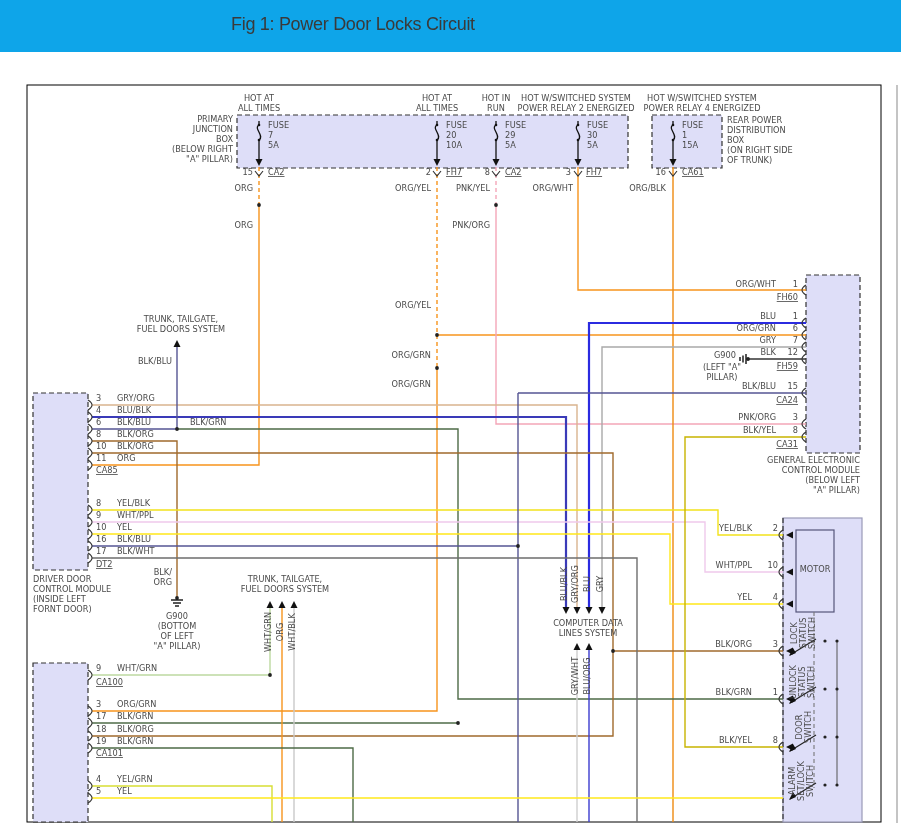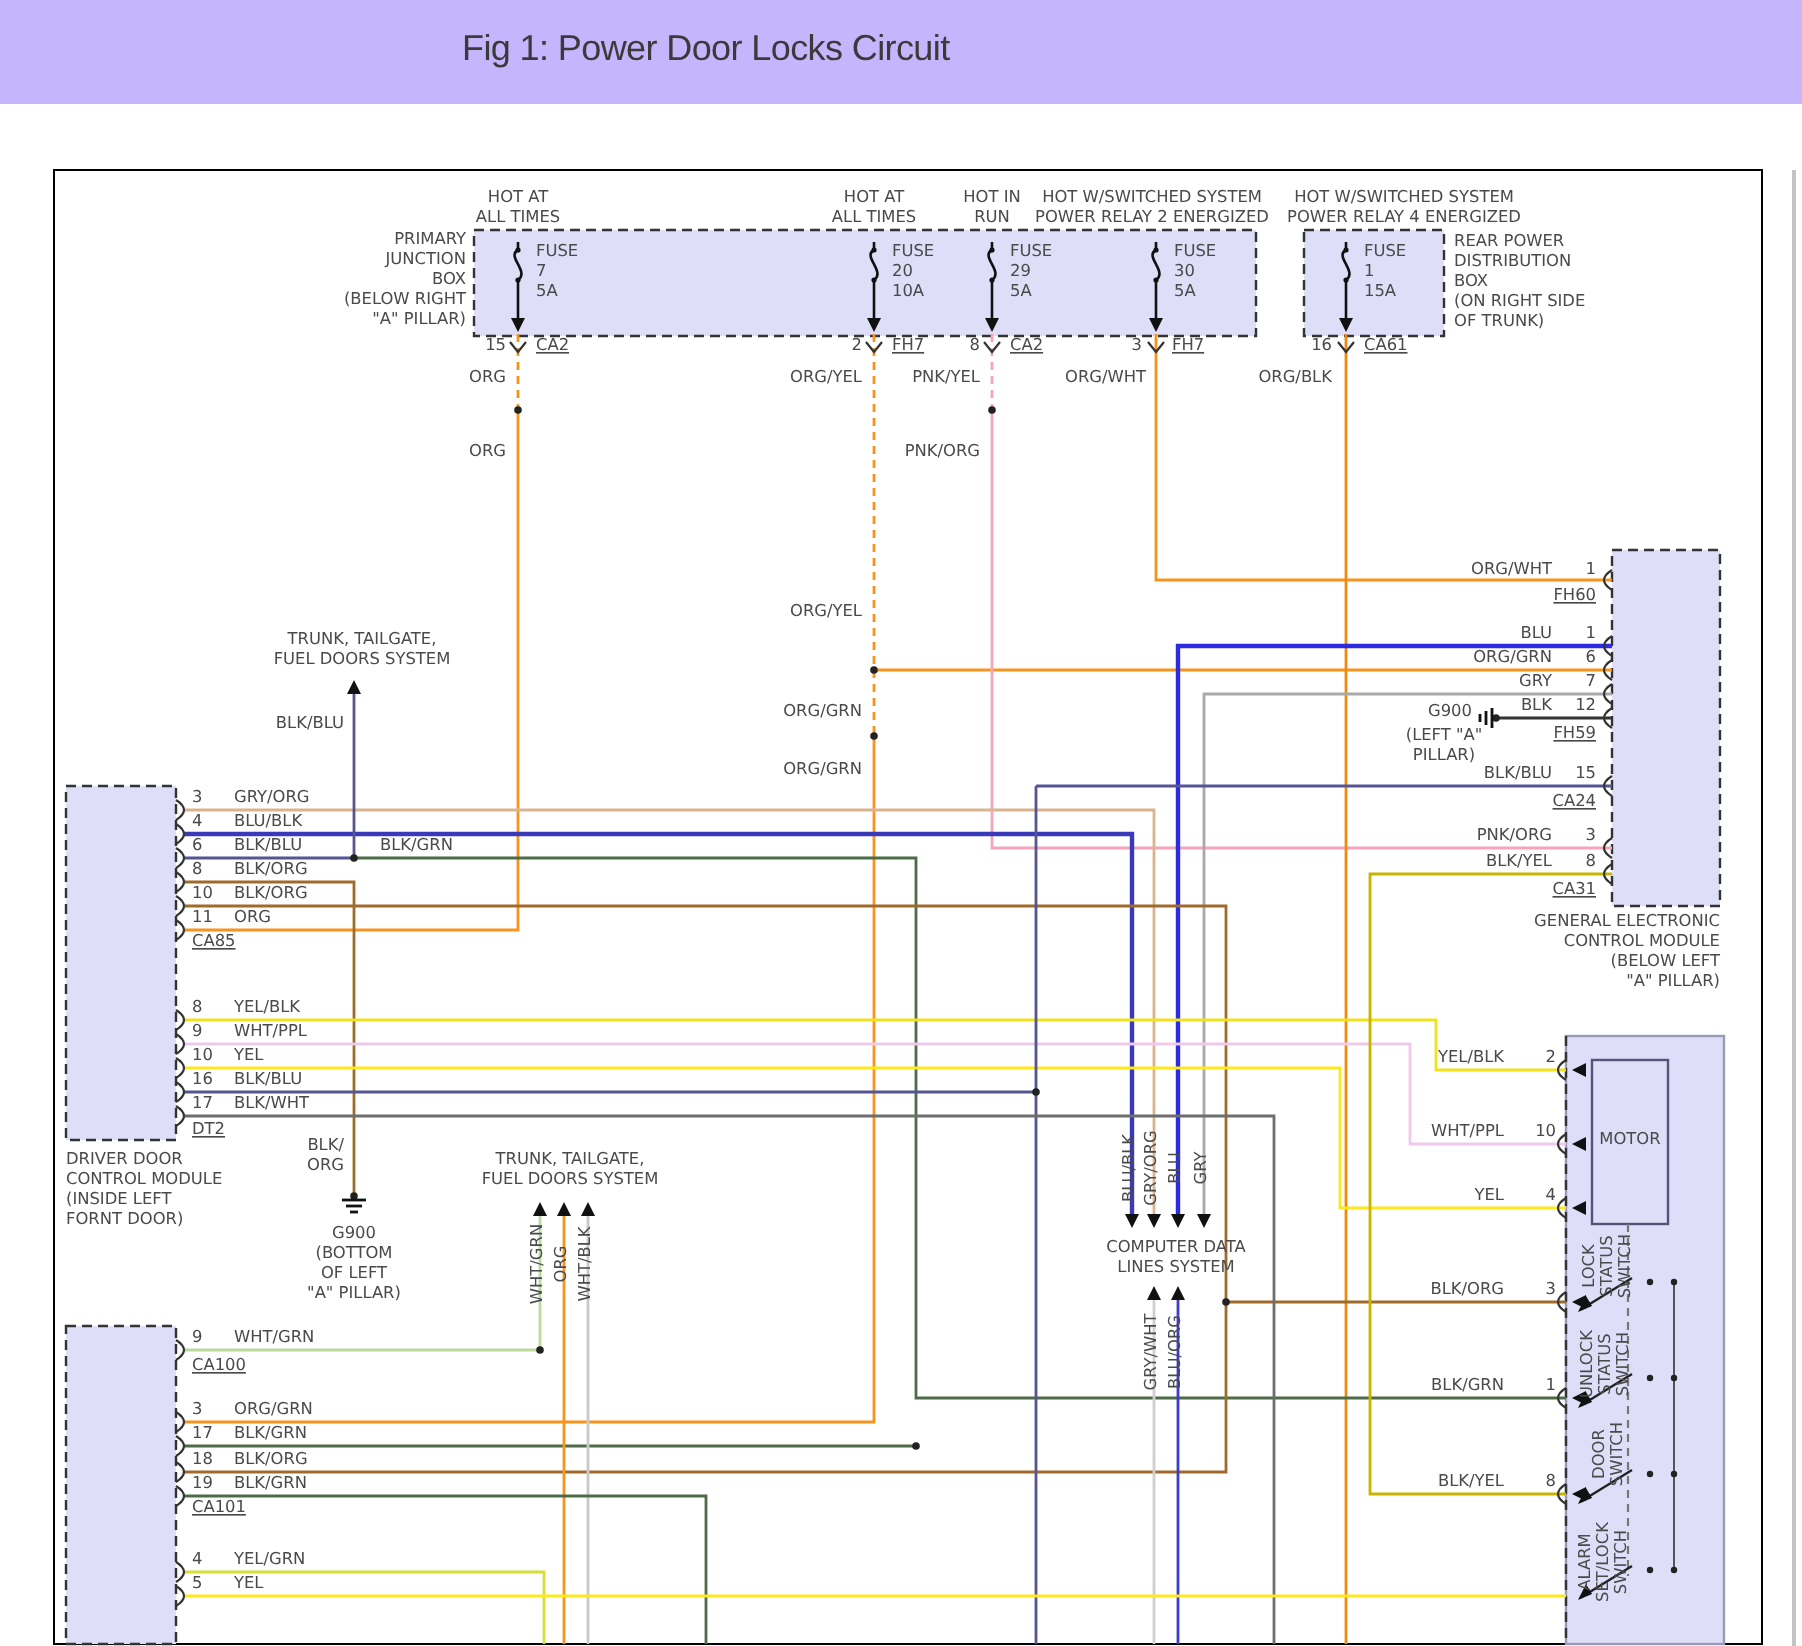--- a/index.html
+++ b/index.html
@@ -1,17 +1,17 @@
 <!DOCTYPE html>
 <html><head>
 <meta charset="utf-8">
 <style>
   html,body{margin:0;padding:0;background:#fff;width:901px;height:823px;overflow:hidden;
     font-family:"DejaVu Sans","Liberation Sans",sans-serif;}
-  #titlebar{position:absolute;left:0;top:0;width:901px;height:52px;background:#c4b5fd;}
+  #titlebar{position:absolute;left:0;top:0;width:901px;height:52px;background:#0ea5e9;}
   #title{position:absolute;left:231px;top:14px;font-size:18px;color:#3a3a3a;
     font-family:"Liberation Sans",sans-serif;letter-spacing:-0.3px;}
   #diagram-svg{position:absolute;left:0;top:0;}
   text{fill:#4a4a4a;}
 </style>
 </head>
 <body>
 
 <div id="titlebar">
   <div id="title">Fig 1: Power Door Locks Circuit</div>

